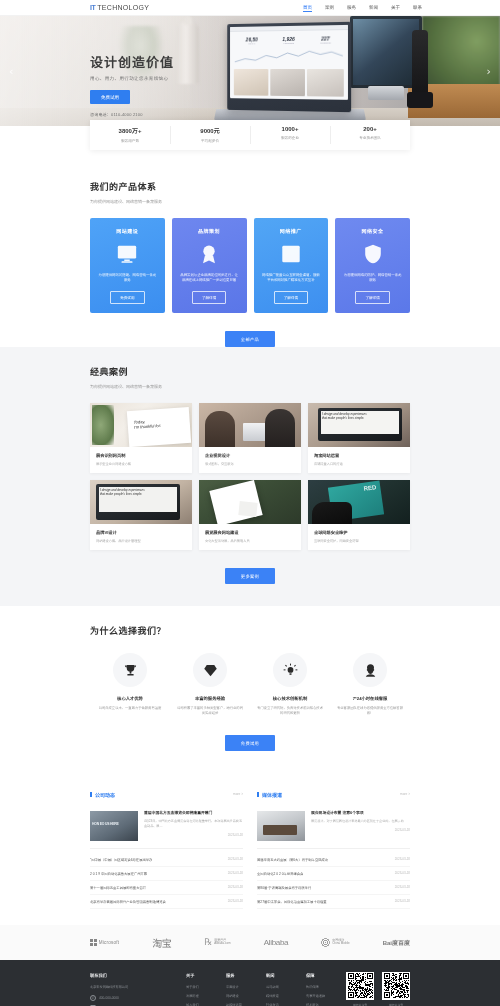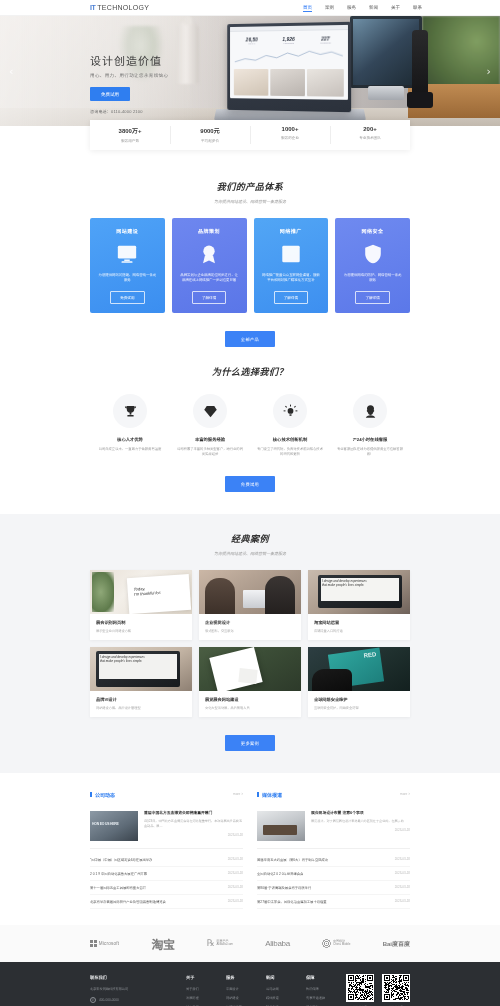--- a/index.html
+++ b/index.html
@@ -95,21 +95,21 @@
     filter:blur(0.8px); opacity:.95;
   }
   .wood{position:absolute;right:0;bottom:8px;width:92px;height:34px;background:linear-gradient(180deg,#c08b52,#9a6836);}
   .desk{position:absolute;left:0;bottom:0;width:500px;height:18px;background:linear-gradient(180deg,#d6cfc6,#c2b9ae);}
 
   .hero-overlay {
     position:absolute; left:0; top:0; width:230px; height:110px;
     background:linear-gradient(90deg,rgba(245,243,241,.78) 0%,rgba(240,238,236,.55) 55%,rgba(240,238,236,0) 100%);
   }
   .hero-content { position:absolute; left:90px; top:36px; z-index:5; }
-  .hero-title { font-size:11px; font-weight:normal; color:#3c3c3c; letter-spacing:1px; }
+  .hero-title { font-size:13px; font-weight:bold; color:#3c3c3c; letter-spacing:1px; }
   .hero-sub { font-size:4.5px; color:#6f6f6f; margin-top:4px; letter-spacing:.4px; }
   .hero-btn {
     display:inline-block; margin-top:9px; background:#2f7ef0; color:#fff;
     font-size:4.5px; padding:4px 11px; border:none; border-radius:1px; cursor:pointer;
   }
   .hero-phone { font-size:4px; color:#6d6d6d; margin-top:7px; letter-spacing:.2px; }
 
   .carousel-arrow {
     position:absolute; top:50%; transform:translateY(-50%); z-index:10;
     color:rgba(255,255,255,.85); font-size:11px; cursor:pointer; user-select:none;
@@ -129,21 +129,21 @@
     flex:1; text-align:center; padding-top:6px; position:relative;
   }
   .stat + .stat:before {
     content:""; position:absolute; left:0; top:6px; bottom:6px; width:1px; background:#eee;
   }
   .stat-num { font-size:6px; font-weight:bold; color:#333; }
   .stat-label { font-size:3.6px; color:#999; margin-top:3px; }
 
   
   .section { padding:0 90px; }
-  .sec-head { text-align:center; padding-top:18px;font-style:italic; }
+  .sec-head { text-align:left; padding-top:18px; }
   .sec-title { font-size:9px; font-weight:bold; color:#333; letter-spacing:.5px; }
   .sec-sub { font-size:4px; color:#999; margin-top:5px; }
 
   
   .products { display:flex; gap:7px; margin-top:14px; }
   .prod-card {
     flex:1; height:95px; border-radius:2px; padding:9px 8px;
     display:flex; flex-direction:column; align-items:center; text-align:center;
     cursor:pointer; color:#fff;
   }
@@ -241,21 +241,21 @@
 
   
   .partners {
     background:#fafafa; padding:10px 90px; display:flex;
     align-items:center; justify-content:space-between;
   }
   .partner { display:flex; align-items:center; gap:2px; opacity:.72; }
   .pt-label { font-size:4.6px; color:#555; letter-spacing:.2px; }
   .ms-grid { display:grid; grid-template-columns:repeat(2,3px); grid-template-rows:repeat(2,3px); gap:.8px; }
   .ms-grid i { display:block; background:#5a5a5a; }
-  .tb { font-size:12px; font-weight:bold; color:#4a4a4a; letter-spacing:-.5px; }
+  .tb { font-size:10px; font-weight:normal; color:#4a4a4a; letter-spacing:-.5px; }
   .ali-mark { font-size:9px; color:#777; font-family:"DejaVu Sans",sans-serif; }
   .ali-txt { font-size:3px; color:#666; line-height:1.1; }
   .goog { font-size:8px; color:#5a5a5a; letter-spacing:-.3px; }
   .cm-hex { width:9px; height:9px; border-radius:50%; background:repeating-radial-gradient(circle at 50% 50%,#7d7d7d 0 .8px,transparent .8px 1.8px); }
   .bd { font-size:6px; color:#4a4a4a; font-weight:bold; }
 
   
   .footer { background:#2c2f33; color:#9a9ea3; padding:12px 90px 0; }
   .footer-main { display:flex; gap:10px; }
   .f-contact { flex:0 0 86px; }
@@ -408,20 +408,97 @@
             </svg></div>
           <div class="prod-desc">为您提供网络的防护、网络营销一条龙服务</div>
           <button class="prod-btn">了解详情</button>
         </div>
       </div>
     <div class="center-btn-wrap">
       <button class="primary-btn">全部产品</button>
     </div>
   </div>
 
+  <div class="section cases">
+    <div class="sec-head">
+      <div class="sec-title">经典案例</div>
+      <div class="sec-sub">为你提供网站建设、网络营销一条龙服务</div>
+    </div>
+    <div class="case-grid" id="cases">
+        <div class="case-card">
+          <div class="case-img img-a">
+            <div class="leaf"></div>
+            <div class="note">
+              <span>Today,<br>I'm thankful for:</span>
+            </div>
+          </div>
+          <div class="case-body">
+            <div class="case-title">展会识别网页制</div>
+            <div class="case-desc">展示型企业官网建设方案</div>
+          </div>
+        </div>
+        <div class="case-card">
+          <div class="case-img img-b">
+            <div class="p1"></div>
+            <div class="lap"></div>
+            <div class="p2"></div>
+          </div>
+          <div class="case-body">
+            <div class="case-title">企业视觉设计</div>
+            <div class="case-desc">版式图形，交互服务</div>
+          </div>
+        </div>
+        <div class="case-card">
+          <div class="case-img img-c">
+            <div class="lapbig"></div>
+            <div class="txt">I design and develop experiences that make people's lives simple.</div>
+          </div>
+          <div class="case-body">
+            <div class="case-title">淘宝网站运营</div>
+            <div class="case-desc">店铺流量入口的打通</div>
+          </div>
+        </div>
+        <div class="case-card">
+          <div class="case-img img-d">
+            <div class="lapbig"></div>
+            <div class="txt">I design and develop experiences that make people's lives simple.</div>
+          </div>
+          <div class="case-body">
+            <div class="case-title">品牌VI设计</div>
+            <div class="case-desc">网站建设方案、品牌设计管理型</div>
+          </div>
+        </div>
+        <div class="case-card">
+          <div class="case-img img-e">
+            <div class="sheet"></div>
+            <div class="sheet2"></div>
+          </div>
+          <div class="case-body">
+            <div class="case-title">展览展会网站建设</div>
+            <div class="case-desc">文化大型活动展，品牌策略人员</div>
+          </div>
+        </div>
+        <div class="case-card">
+          <div class="case-img img-f">
+            <div class="card">
+              <b>RED</b>
+            </div>
+            <div class="hand"></div>
+          </div>
+          <div class="case-body">
+            <div class="case-title">全球网络安全维护</div>
+            <div class="case-desc">互联网安全防护，网络安全防御</div>
+          </div>
+        </div>
+      </div>
+    <div class="center-btn-wrap">
+      <button class="primary-btn">更多案例</button>
+    </div>
+  </div>
+
   <div class="section why">
     <div class="sec-head">
       <div class="sec-title">为什么选择我们？</div>
     </div>
     <div class="features" id="features">
         <div class="feature">
           <div class="feature-circle">
             <svg viewBox="0 0 24 24">
               <path d="M6 3h12v5a6 6 0 0 1-12 0z"></path>
               <path d="M3 4h3v3a3 3 0 0 1-3-3zM18 4h3a3 3 0 0 1-3 3z"></path>
@@ -462,97 +539,20 @@
               <path d="M12 2c-3.6 0-5.6 2.2-5.6 5.2 0 .9.2 1.6.4 2.2-.5.3-.8.8-.8 1.5 0 1 .6 1.8 1.4 2 .7 2.8 2.6 4.7 4.6 4.7s3.9-1.9 4.6-4.7c.8-.2 1.4-1 1.4-2 0-.7-.3-1.2-.8-1.5.2-.6.4-1.3.4-2.2C17.6 4.2 15.6 2 12 2z"></path>
               <path d="M4.5 22c.6-2.6 3.6-4.2 7.5-4.2S18.9 19.4 19.5 22z"></path>
             </svg>
           </div>
           <div class="feature-title">7*24小时在线客服</div>
           <div class="feature-desc">专业客服团队在线为您提供服务全方位解答服务！</div>
         </div>
       </div>
     <div class="center-btn-wrap">
       <button class="primary-btn">免费试用</button>
-    </div>
-  </div>
-
-  <div class="section cases">
-    <div class="sec-head">
-      <div class="sec-title">经典案例</div>
-      <div class="sec-sub">为你提供网站建设、网络营销一条龙服务</div>
-    </div>
-    <div class="case-grid" id="cases">
-        <div class="case-card">
-          <div class="case-img img-a">
-            <div class="leaf"></div>
-            <div class="note">
-              <span>Today,<br>I'm thankful for:</span>
-            </div>
-          </div>
-          <div class="case-body">
-            <div class="case-title">展会识别网页制</div>
-            <div class="case-desc">展示型企业官网建设方案</div>
-          </div>
-        </div>
-        <div class="case-card">
-          <div class="case-img img-b">
-            <div class="p1"></div>
-            <div class="lap"></div>
-            <div class="p2"></div>
-          </div>
-          <div class="case-body">
-            <div class="case-title">企业视觉设计</div>
-            <div class="case-desc">版式图形，交互服务</div>
-          </div>
-        </div>
-        <div class="case-card">
-          <div class="case-img img-c">
-            <div class="lapbig"></div>
-            <div class="txt">I design and develop experiences that make people's lives simple.</div>
-          </div>
-          <div class="case-body">
-            <div class="case-title">淘宝网站运营</div>
-            <div class="case-desc">店铺流量入口的打通</div>
-          </div>
-        </div>
-        <div class="case-card">
-          <div class="case-img img-d">
-            <div class="lapbig"></div>
-            <div class="txt">I design and develop experiences that make people's lives simple.</div>
-          </div>
-          <div class="case-body">
-            <div class="case-title">品牌VI设计</div>
-            <div class="case-desc">网站建设方案、品牌设计管理型</div>
-          </div>
-        </div>
-        <div class="case-card">
-          <div class="case-img img-e">
-            <div class="sheet"></div>
-            <div class="sheet2"></div>
-          </div>
-          <div class="case-body">
-            <div class="case-title">展览展会网站建设</div>
-            <div class="case-desc">文化大型活动展，品牌策略人员</div>
-          </div>
-        </div>
-        <div class="case-card">
-          <div class="case-img img-f">
-            <div class="card">
-              <b>RED</b>
-            </div>
-            <div class="hand"></div>
-          </div>
-          <div class="case-body">
-            <div class="case-title">全球网络安全维护</div>
-            <div class="case-desc">互联网安全防护，网络安全防御</div>
-          </div>
-        </div>
-      </div>
-    <div class="center-btn-wrap">
-      <button class="primary-btn">更多案例</button>
     </div>
   </div>
 
   <div class="news-wrap">
     <div class="news-col" id="news-company">
         <div class="news-head">
           <div class="news-title">公司动态</div>
           <div class="news-more">more &gt;</div>
         </div>
         <div class="news-feature">

